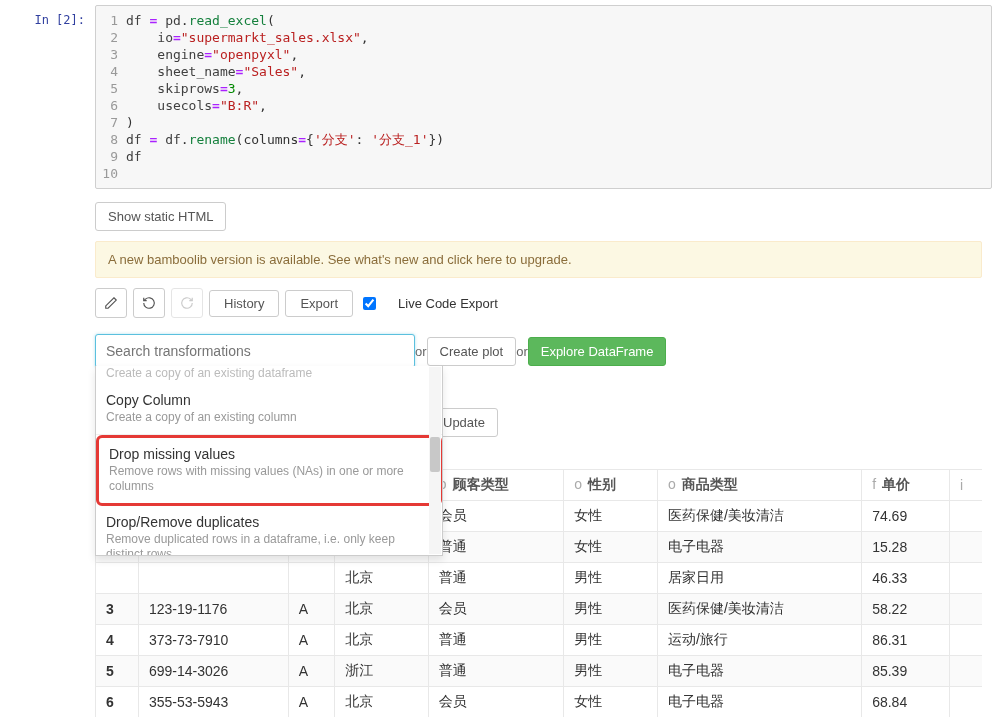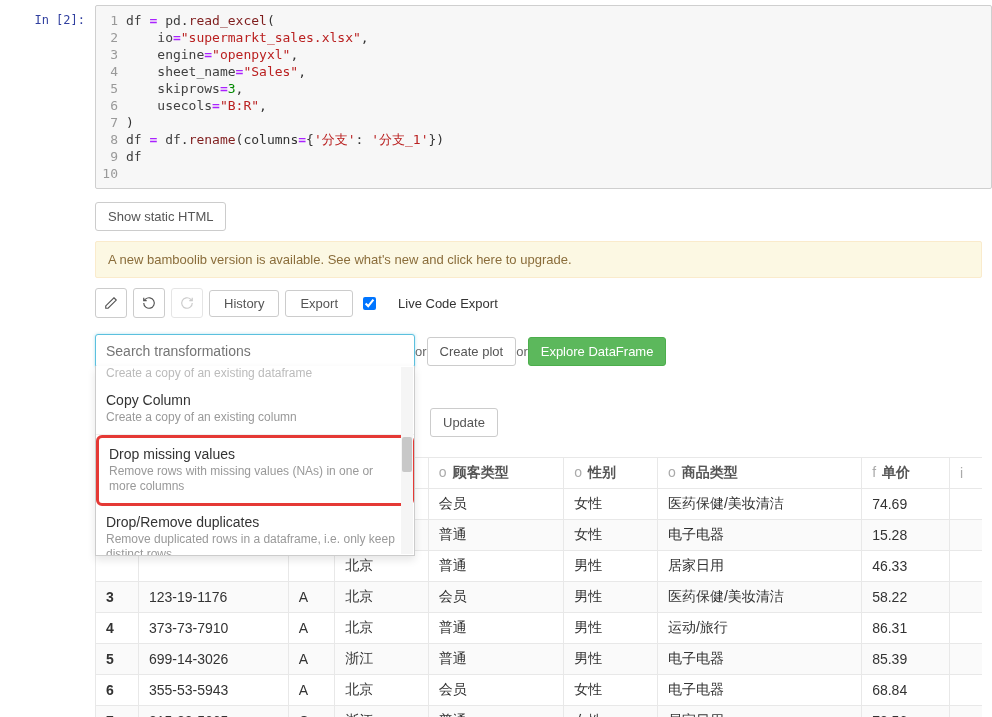--- a/index.html
+++ b/index.html
@@ -5,44 +5,44 @@
 * { box-sizing: border-box; margin: 0; padding: 0; }
 body { font-family: "Helvetica Neue", Helvetica, Arial, sans-serif; font-size: 13px; color: #333; background: #fff; width: 992px; }
 .cell { display: flex; padding: 5px 0; }
 .prompt { width: 95px; text-align: right; padding: 8px 10px 0 0; font-family: monospace; font-size: 12px; color: #303F9F; flex-shrink: 0; }
 .input-area { flex: 1; background: #f7f7f7; border: 1px solid #cfcfcf; border-radius: 2px; }
 .code-block { display: flex; padding: 6px 0; }
 .gutter { width: 30px; text-align: right; color: #999; font-family: monospace; font-size: 13px; padding-right: 8px; user-select: none; line-height: 17px; }
 .codelines { font-family: monospace; font-size: 13px; line-height: 17px; white-space: pre; }
 .cm-var { color: #404040; }
 .cm-op { color: #AA22FF; font-weight: bold; }
-.cm-builtin { color: #7f1d1d; }
+.cm-builtin { color: #15803d; }
 .cm-str { color: #BA2121; }
 .cm-num { color: #008800; }
 .output { margin-left: 95px; margin-right: 10px; padding-top: 8px; }
 .btn { display: inline-flex; align-items: center; background: #fff; border: 1px solid #ccc; border-radius: 3px; padding: 6px 12px; font-size: 13px; color: #555; cursor: pointer; }
 .banner { background: #fcf8e3; border: 1px solid #faebcc; color: #8a6d3b; padding: 10px 12px; font-size: 13px; border-radius: 2px; margin: 10px 0; }
 .toolbar { display: flex; align-items: center; gap: 6px; margin: 8px 0 16px 0; }
 .icon-btn { width: 32px; height: 30px; border: 1px solid #ccc; background: #fff; border-radius: 3px; display: inline-flex; align-items: center; justify-content: center; cursor: pointer; color: #555; }
 .toolbar .btn-sm { padding: 5px 14px; }
 .checkbox-wrap { display: inline-flex; align-items: center; gap: 22px; margin-left: 4px; }
 .row2 { display: flex; align-items: center; margin: 10px 0; position: relative; }
 .search-wrap { position: relative; width: 320px; }
 .search-input { width: 100%; padding: 8px 10px; border: 1px solid #5bc0de; border-radius: 3px; font-size: 14px; outline: none; box-shadow: 0 0 3px rgba(91,192,222,0.5); }
 .or-txt { color: #666; }
 .btn-green { background: #5cb85c; border-color: #4cae4c; color: #fff; }
-.dropdown { position: absolute; top: 32px; left: 0; width: 320px; background: #fff; border: 1px solid #ccc; border-top: none; box-shadow: 0 4px 8px rgba(0,0,0,0.1); z-index: 100; max-height: 190px; overflow-y: auto; }
+.dropdown { position: absolute; top: 32px; left: 0; width: 348px; background: #fff; border: 1px solid #ccc; border-top: none; box-shadow: 0 4px 8px rgba(0,0,0,0.1); z-index: 100; max-height: 190px; overflow-y: auto; }
 .dropdown-item { padding: 8px 10px; border-bottom: 1px solid #f0f0f0; cursor: pointer; }
 .dropdown-item .dd-title { font-size: 14px; color: #333; margin-bottom: 2px; }
 .dropdown-item .dd-desc { font-size: 12px; color: #999; line-height: 1.3; }
 .dropdown-item.highlighted { background: #fff; }
 .red-box { border: 3px solid #e53935; border-radius: 6px; }
 .cut-item { padding: 0 10px 4px 10px; }
 .cut-item .dd-desc { font-size: 12px; color: #bbb; }
-.update-row { margin: 20px 0; }
+.update-row { margin: 32px 0; }
 .data-table-wrap { overflow-x: auto; position: relative; }
 table.data { border-collapse: collapse; width: 100%; font-size: 14px; min-width: 900px; }
 table.data th, table.data td { border: 1px solid #e8e8e8; padding: 6px 10px; text-align: left; white-space: nowrap; }
 table.data th { background: #fff; color: #555; font-weight: 600; }
 table.data th .type-tag { color: #aaa; font-weight: 400; margin-right: 6px; }
 table.data td.idx { font-weight: 700; color: #333; }
 table.data tr:nth-child(even) td { background: #fafafa; }
 .scrollbar-vert { position: absolute; right: 1px; top: 1px; bottom: 1px; width: 12px; background: #f5f5f5; }
 .scrollbar-vert .thumb-v { position: absolute; right: 1px; width: 10px; background: #c8c8c8; border-radius: 2px; }
 </style>

